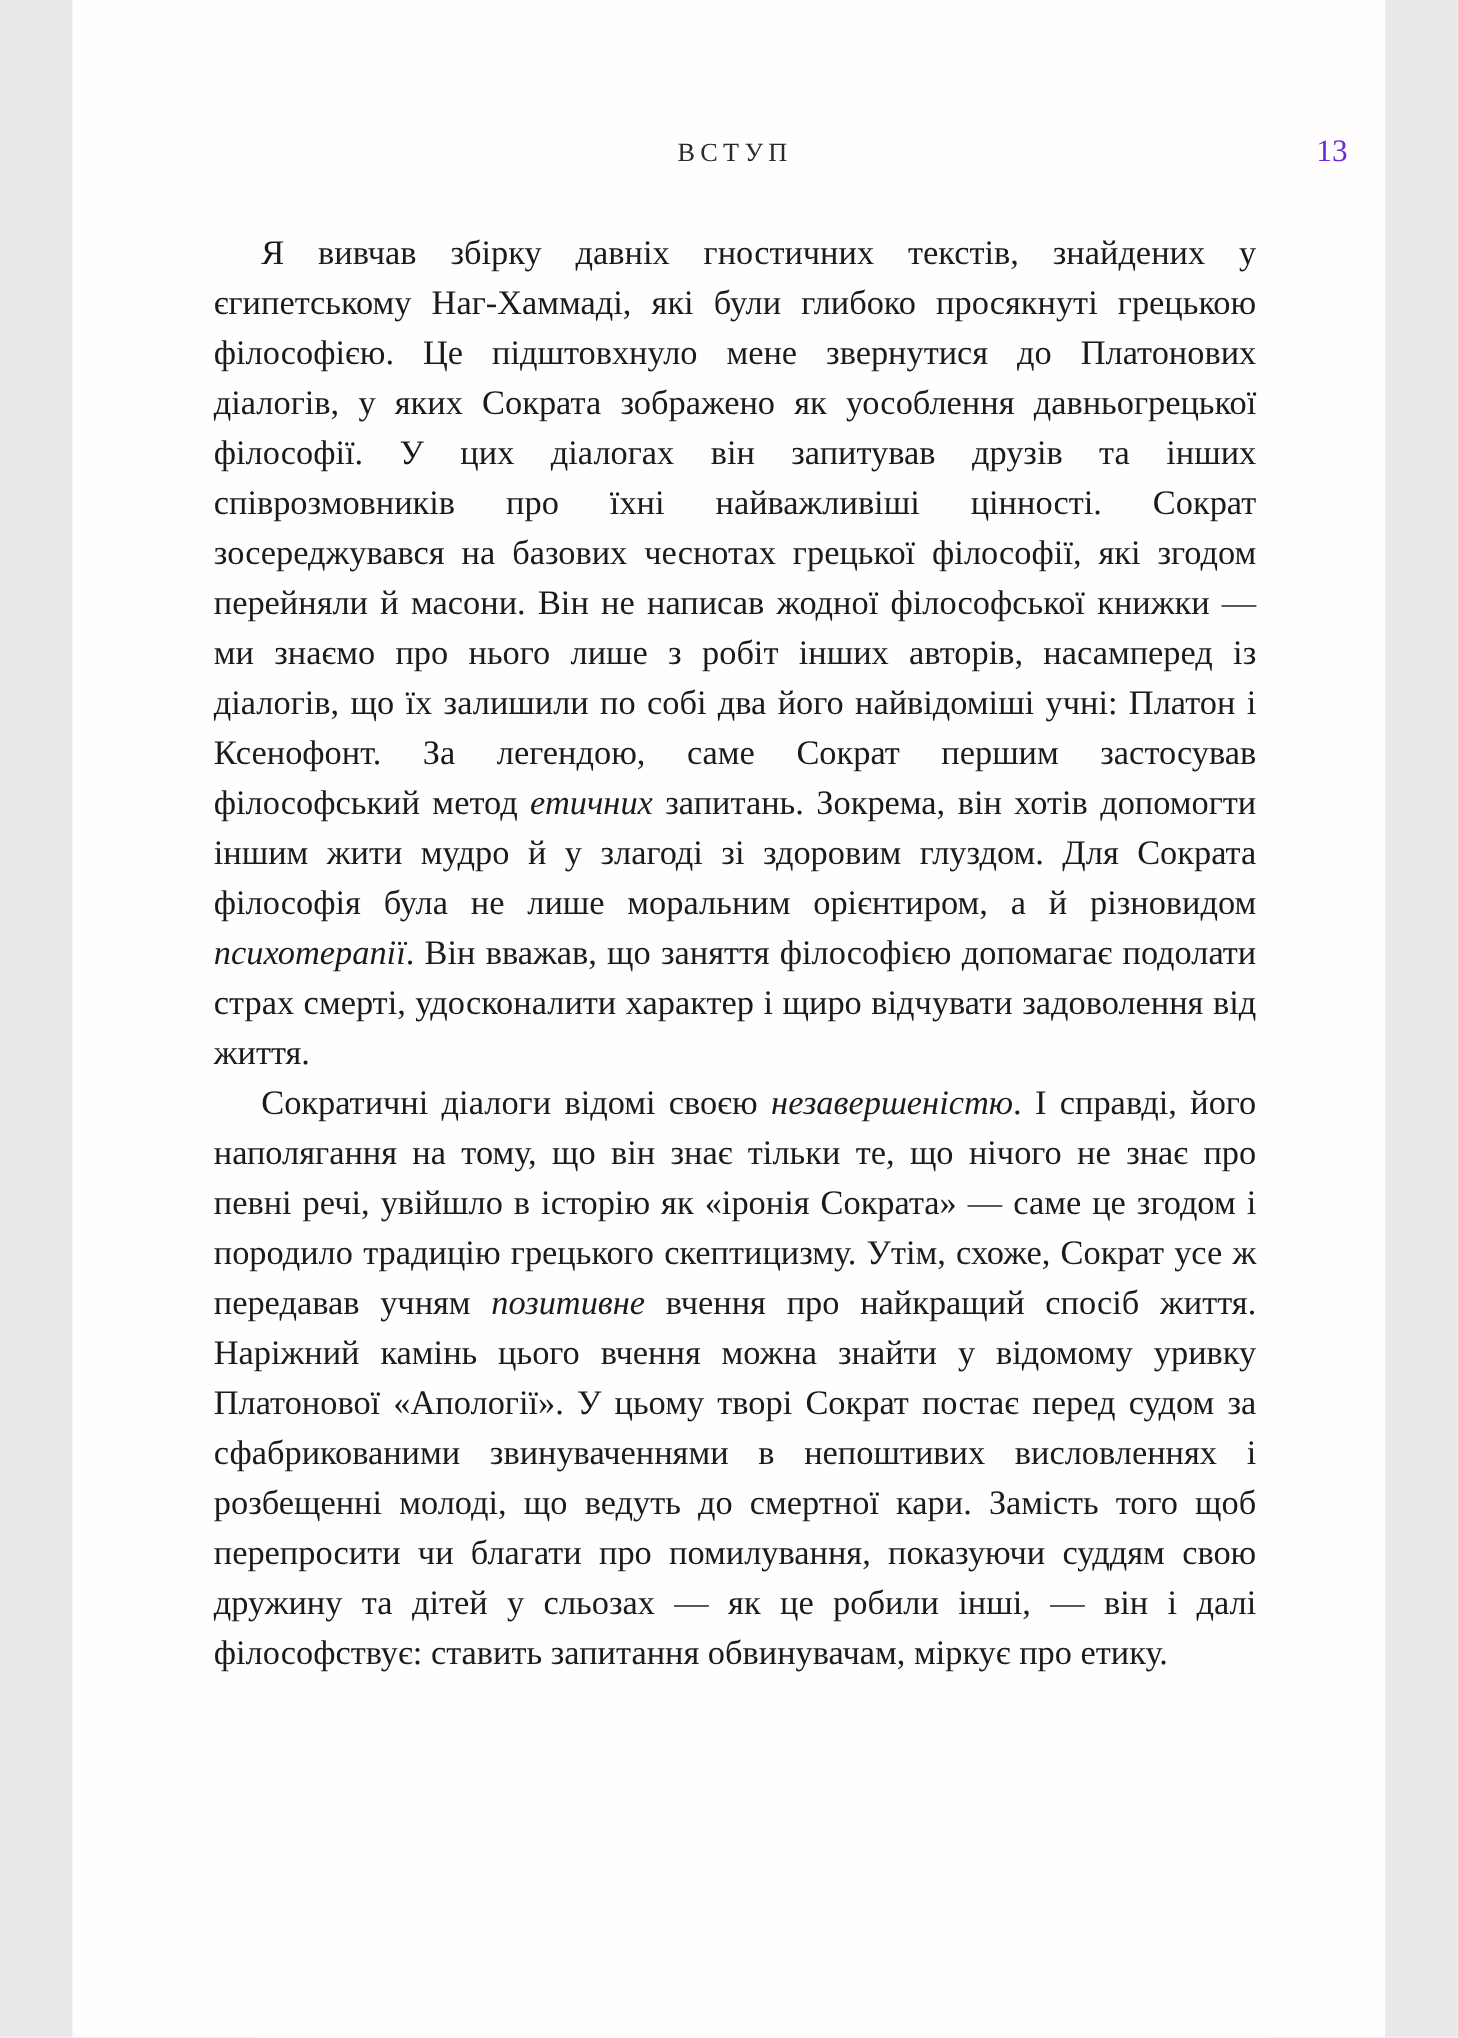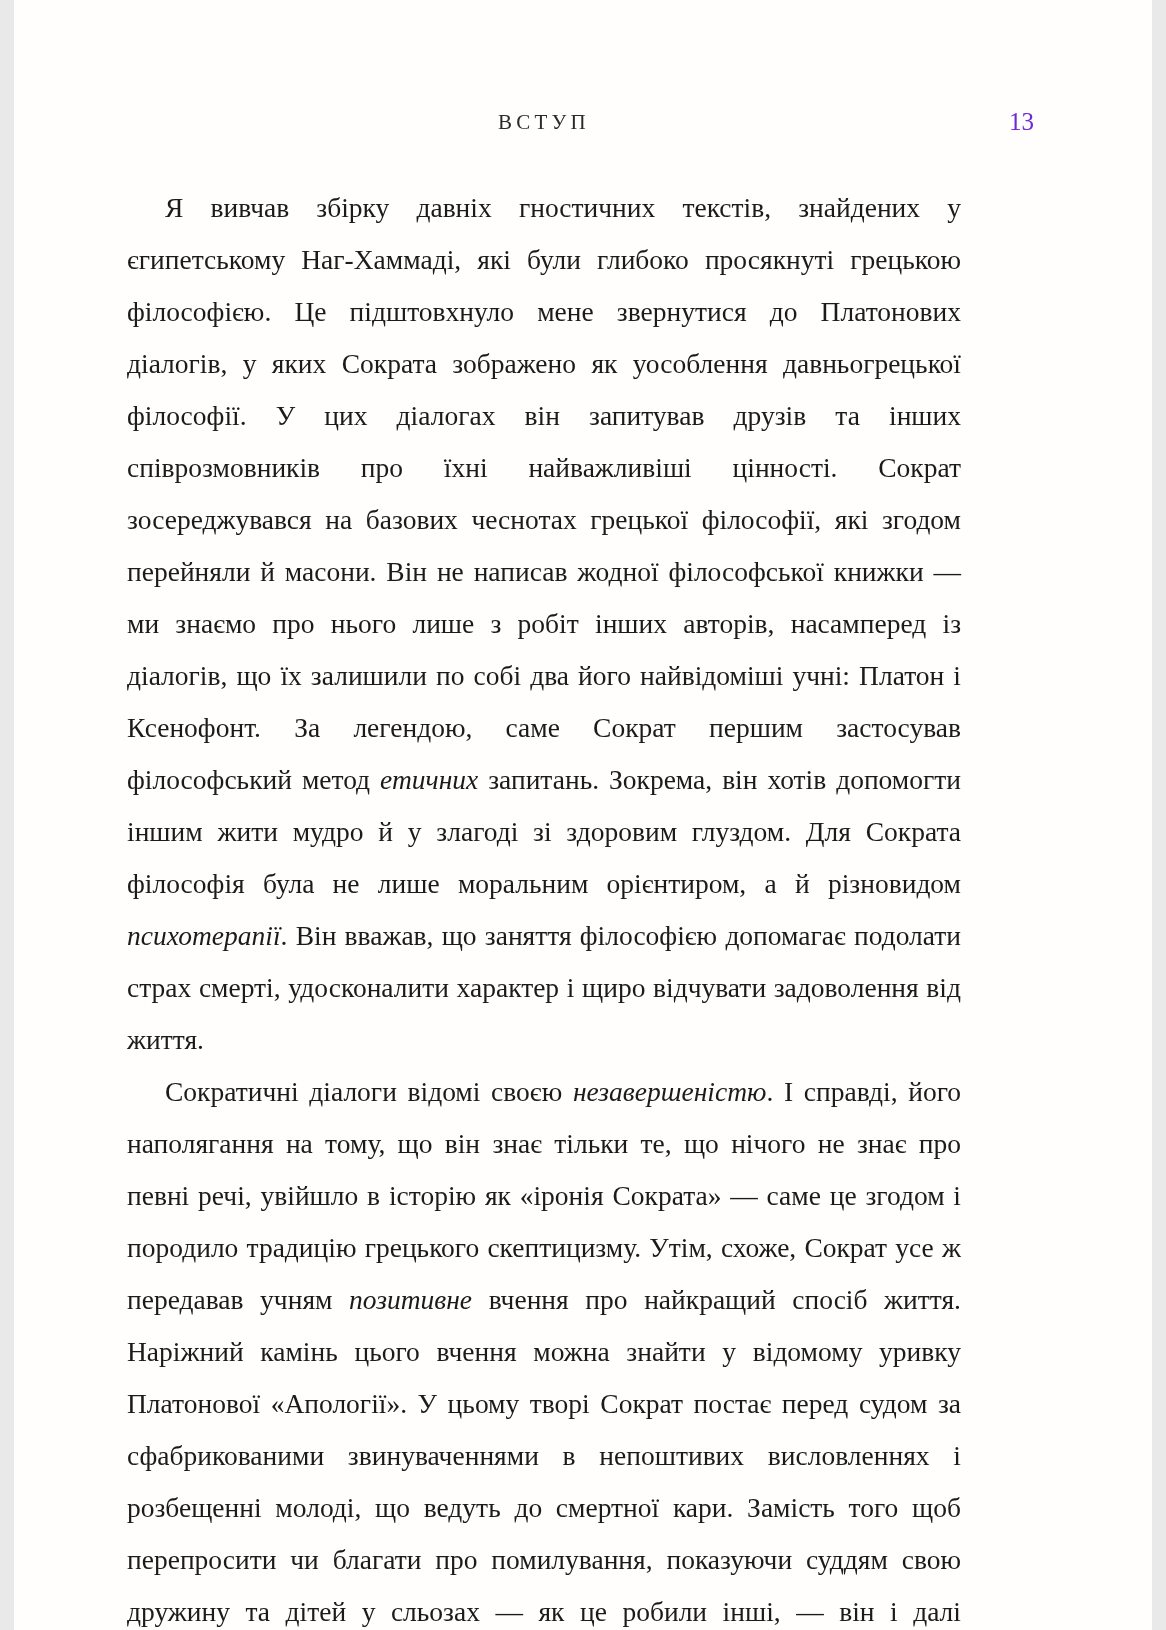--- a/index.html
+++ b/index.html
@@ -2,21 +2,21 @@
 <html lang="uk"><head>
 <meta charset="utf-8">
 <style>
   html, body {
     margin: 0;
     padding: 0;
     background: #e9e9e9;
   }
   .page {
     position: relative;
-    width: 1138px;
+    width: 1050px;
     height: 1630px;
     margin: 0 auto;
     background: #fffefd;
     color: #1b1b1b;
     font-family: "Liberation Serif", "DejaVu Serif", serif;
     overflow: hidden;
   }
   .running-header {
     position: absolute;
     top: 110px;
@@ -39,21 +39,21 @@
   }
   .body-text {
     position: absolute;
     top: 182px;
     left: 113px;
     width: 834px;
   }
   .para {
     margin: 0;
     font-size: 27.5px;
-    line-height: 52px;
+    line-height: 40px;
     text-align: justify;
     text-indent: 38px;
     color: #1b1b1b;
     hyphens: auto;
     -webkit-hyphens: auto;
   }
   .para em {
     font-style: italic;
   }
 </style>

